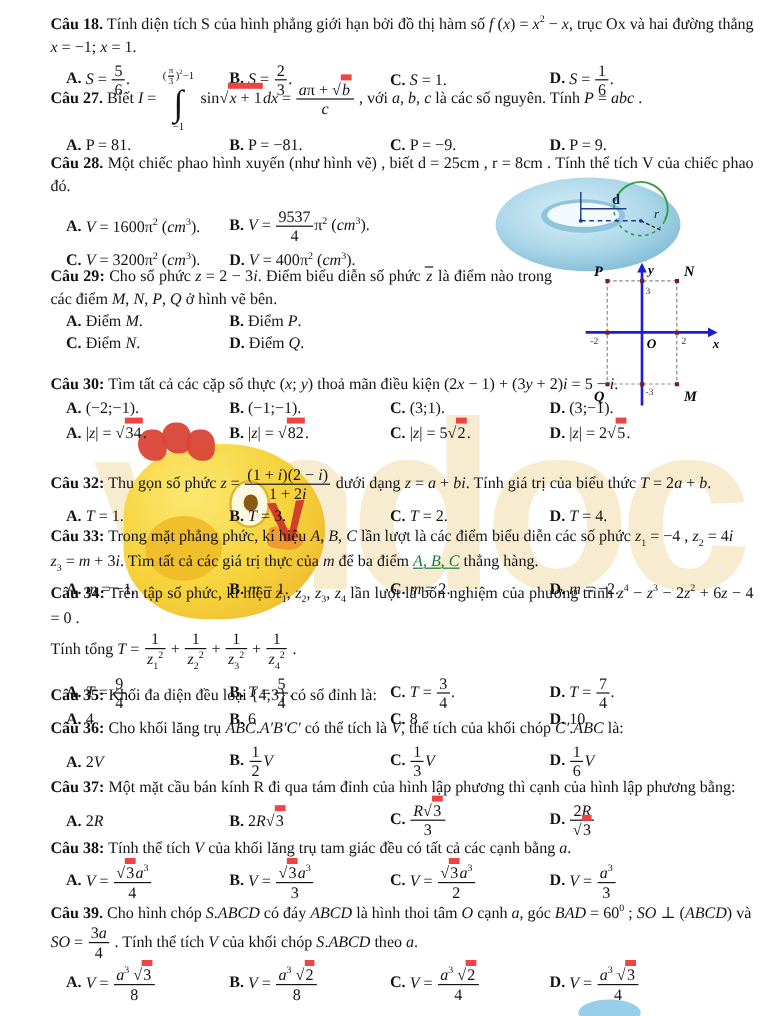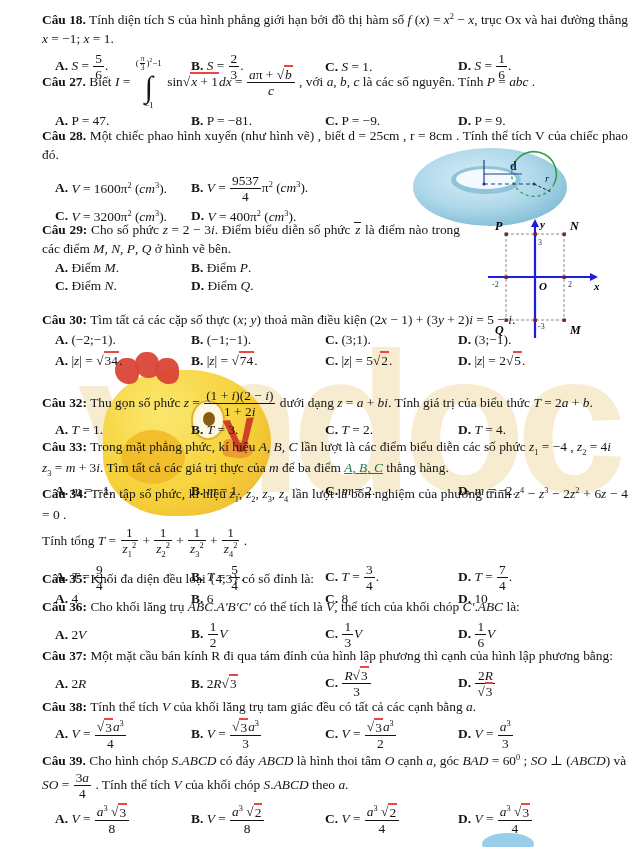--- a/index.html
+++ b/index.html
@@ -39,21 +39,21 @@
   #q28 .opts{grid-template-columns:136px auto;max-width:340px;row-gap:4px;margin-top:9px;}
   #q29 .opts{grid-template-columns:136px auto;max-width:335px;row-gap:2px;margin-top:2px;}
   #q27 .opts{margin-top:2px;}
   #q34 .opts{margin-top:3px;}
   
   i{font-style:italic;}
   sup{font-size:0.62em;} sub{font-size:0.62em;}
   .fr{display:inline-block;vertical-align:middle;text-align:center;line-height:1.12;margin:0 1px;}
   .fr .nu{display:block;border-bottom:1px solid #141414;padding:0 2px;}
   .fr .de{display:block;padding:0 2px;}
-  .vin{border-top:2px solid #ef4444;padding:0 1px;}
+  .vin{border-top:5px solid #ef4444;padding:0 1px;}
   .sq{white-space:nowrap;}
   .ov{display:inline-block;border-top:1px solid #141414;line-height:1;padding:0 1px;}
   .grn{color:#177a45;text-decoration:underline;}
   .intg{display:inline-flex;flex-direction:column;align-items:center;vertical-align:middle;
         line-height:1;margin:0 2px;}
   .isym{font-size:30px;line-height:0.95;}
   .ilim{font-size:9px;line-height:1.05;}
   .tf{font-size:7.5px;} .tf .nu{border-bottom-width:0.5px;padding:0 1px;} .tf .de{padding:0 1px;}
   
   .fig{position:absolute;z-index:1;}
@@ -150,21 +150,21 @@
         <div class="opt"><b class="okey">D.</b> <span><i>S</i> = <span class="fr"><span class="nu">1</span><span class="de">6</span></span>.</span></div>
       </div>
     </section>
     <section class="q" id="q27">
       <p class="stem"><b class="qlabel">Câu 27.</b> <span>Biết  <i>I</i> = <span class="intg">
             <span class="ilim">(<span class="fr tf"><span class="nu">π</span><span class="de">3</span></span>)<sup>2</sup>−1</span>
             <span class="isym">∫</span>
             <span class="ilim">−1</span>
           </span> sin<span class="sq">√<span class="vin"><i>x</i> + 1</span></span><i>dx</i> = <span class="fr"><span class="nu"><i>a</i>π + √<span class="vin"><i>b</i></span></span><span class="de"><i>c</i></span></span> , với  <i>a</i>, <i>b</i>, <i>c</i>  là các số nguyên. Tính  <i>P</i> = <i>abc</i> .</span></p>
       <div class="opts">
-        <div class="opt"><b class="okey">A.</b> <span>P = 47.</span></div>
+        <div class="opt"><b class="okey">A.</b> <span>P = 81.</span></div>
         <div class="opt"><b class="okey">B.</b> <span>P = −81.</span></div>
         <div class="opt"><b class="okey">C.</b> <span>P = −9.</span></div>
         <div class="opt"><b class="okey">D.</b> <span>P = 9.</span></div>
       </div>
     </section>
     <section class="q" id="q28">
       <p class="stem"><b class="qlabel">Câu 28.</b> <span>Một chiếc phao hình xuyến (như hình vẽ) , biết d = 25cm , r = 8cm . Tính thể tích V của chiếc phao đó.</span></p>
       <div class="opts">
         <div class="opt"><b class="okey">A.</b> <span><i>V</i> = 1600π<sup>2</sup> (<i>cm</i><sup>3</sup>).</span></div>
         <div class="opt"><b class="okey">B.</b> <span><i>V</i> = <span class="fr"><span class="nu">9537</span><span class="de">4</span></span>π<sup>2</sup> (<i>cm</i><sup>3</sup>).</span></div>
@@ -186,21 +186,21 @@
       <div class="opts">
         <div class="opt"><b class="okey">A.</b> <span>(−2;−1).</span></div>
         <div class="opt"><b class="okey">B.</b> <span>(−1;−1).</span></div>
         <div class="opt"><b class="okey">C.</b> <span>(3;1).</span></div>
         <div class="opt"><b class="okey">D.</b> <span>(3;−1).</span></div>
       </div>
     </section>
     <section class="q" id="q31">
       <div class="opts">
         <div class="opt"><b class="okey">A.</b> <span>|<i>z</i>| = <span class="sq">√<span class="vin">34</span></span>.</span></div>
-        <div class="opt"><b class="okey">B.</b> <span>|<i>z</i>| = <span class="sq">√<span class="vin">74</span></span>.</span></div>
+        <div class="opt"><b class="okey">B.</b> <span>|<i>z</i>| = <span class="sq">√<span class="vin">82</span></span>.</span></div>
         <div class="opt"><b class="okey">C.</b> <span>|<i>z</i>| = 5<span class="sq">√<span class="vin">2</span></span>.</span></div>
         <div class="opt"><b class="okey">D.</b> <span>|<i>z</i>| = 2<span class="sq">√<span class="vin">5</span></span>.</span></div>
       </div>
     </section>
     <section class="q" id="q32">
       <p class="stem"><b class="qlabel">Câu 32:</b> <span>Thu gọn số phức  <i>z</i> = <span class="fr"><span class="nu">(1 + <i>i</i>)(2 − <i>i</i>)</span><span class="de">1 + 2<i>i</i></span></span> dưới dạng  <i>z</i> = <i>a</i> + <i>bi</i>. Tính giá trị của biểu thức  <i>T</i> = 2<i>a</i> + <i>b</i>.</span></p>
       <div class="opts">
         <div class="opt"><b class="okey">A.</b> <span><i>T</i> = 1.</span></div>
         <div class="opt"><b class="okey">B.</b> <span><i>T</i> = 3.</span></div>
         <div class="opt"><b class="okey">C.</b> <span><i>T</i> = 2.</span></div>

